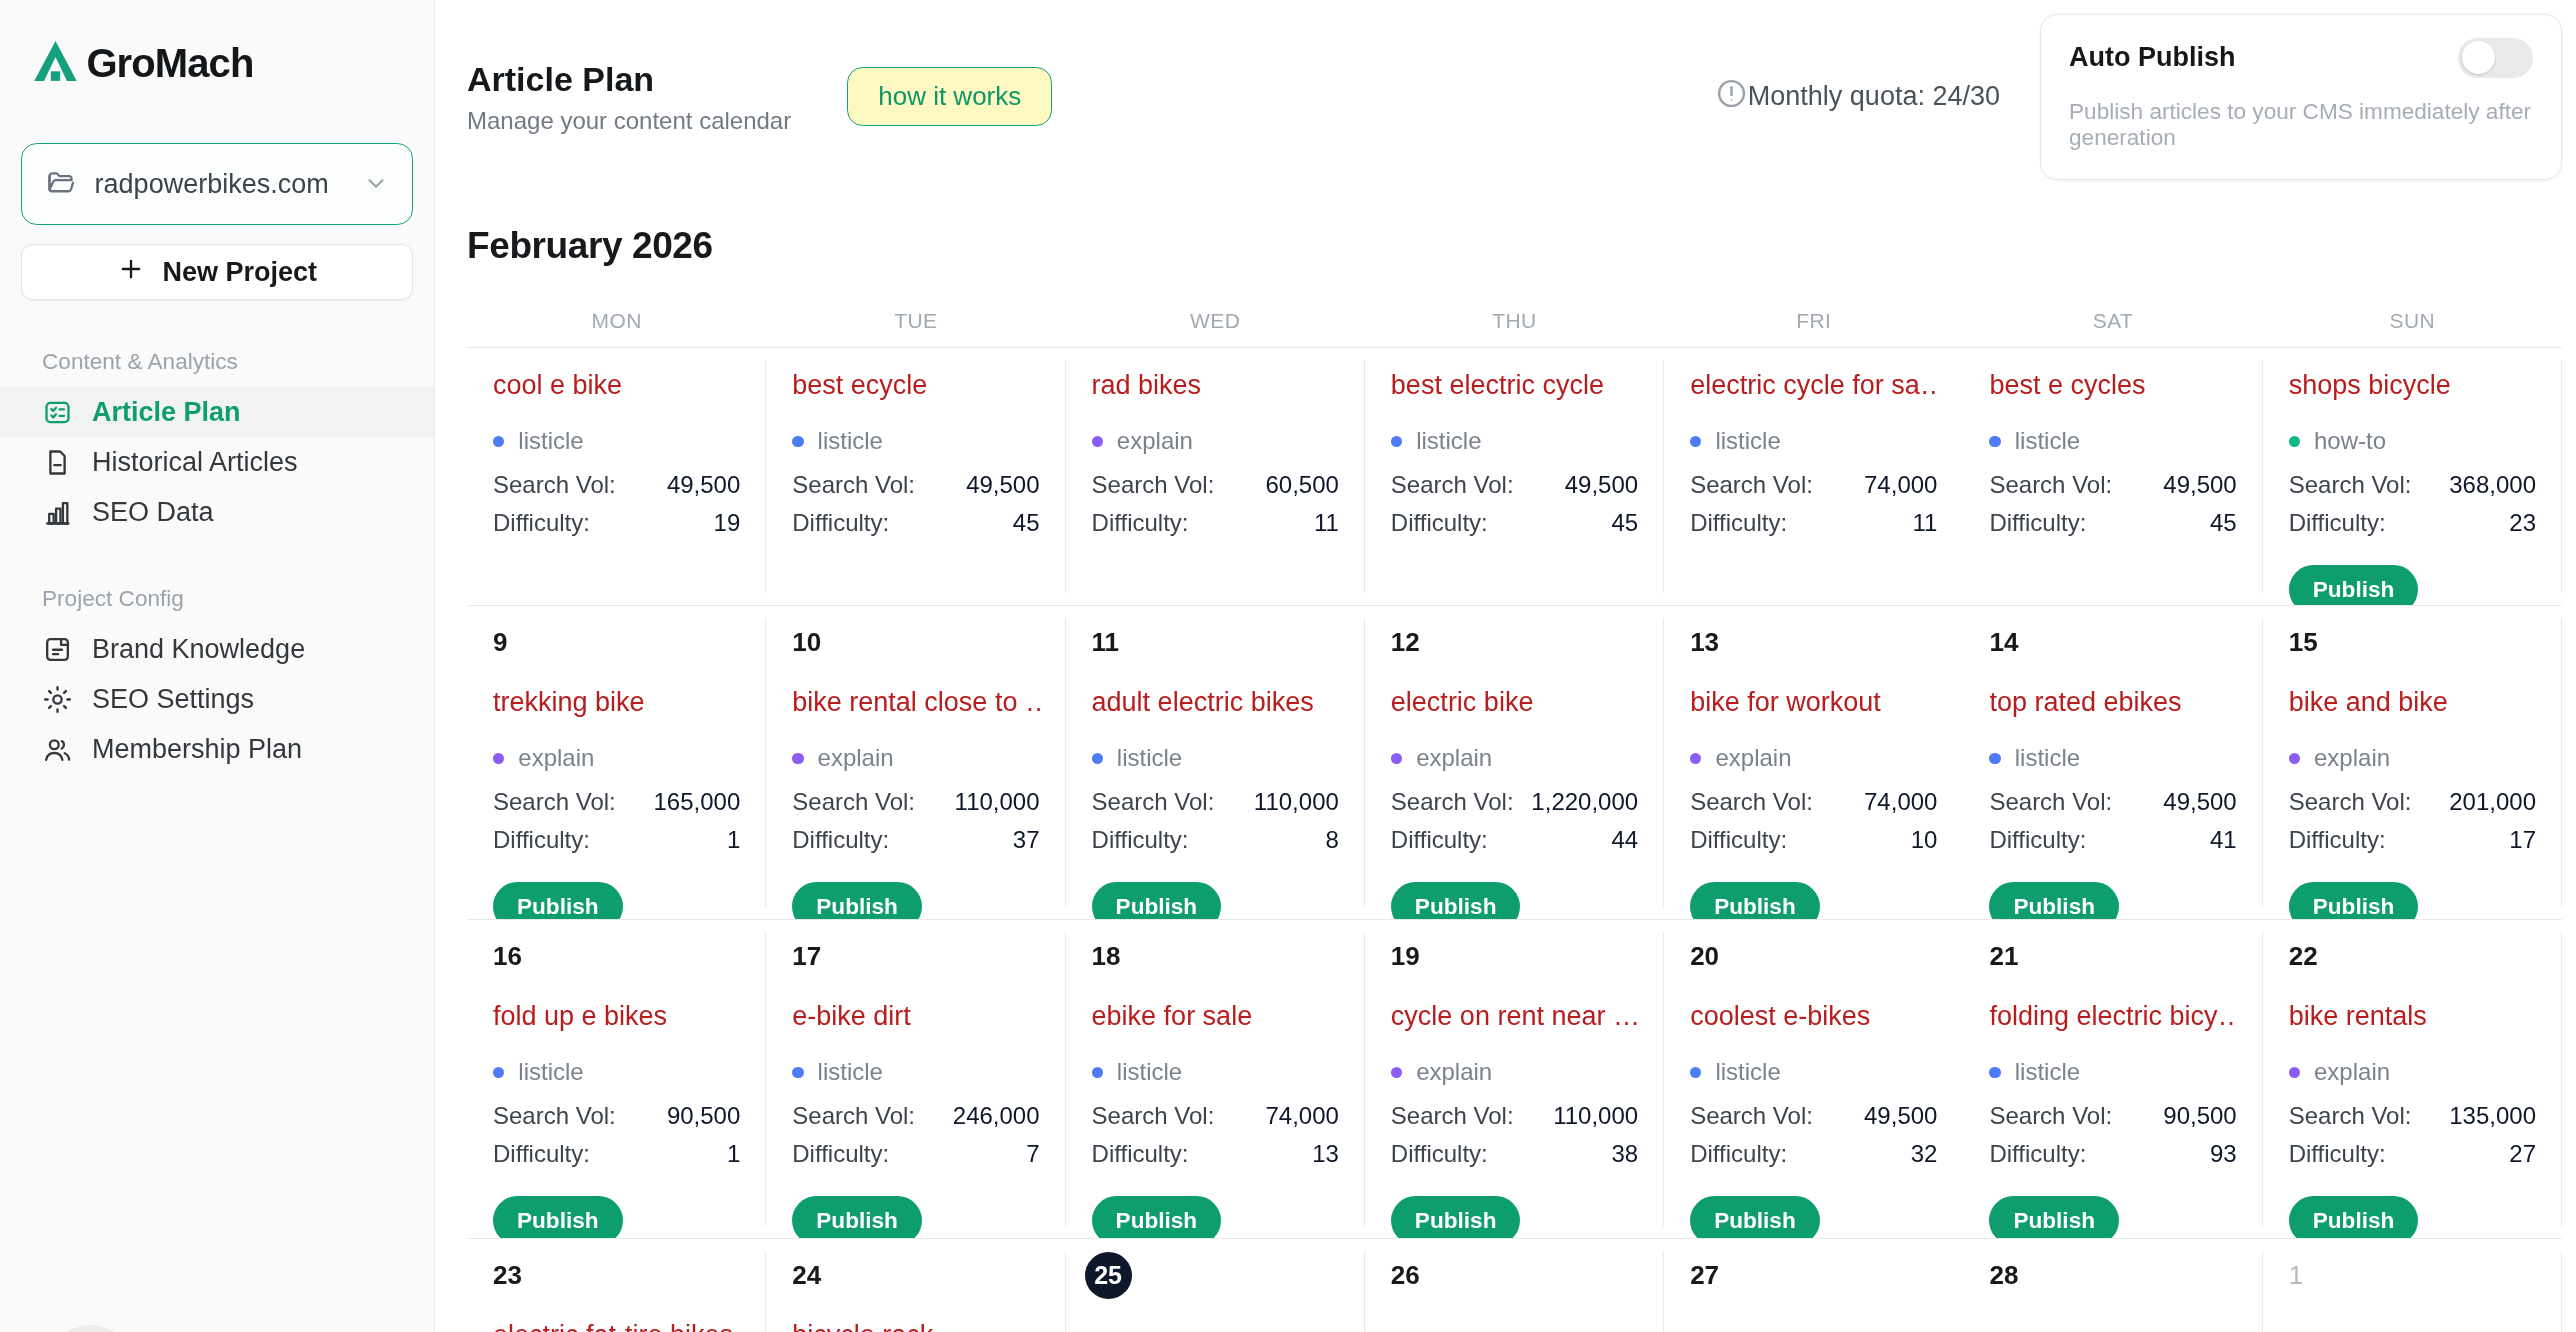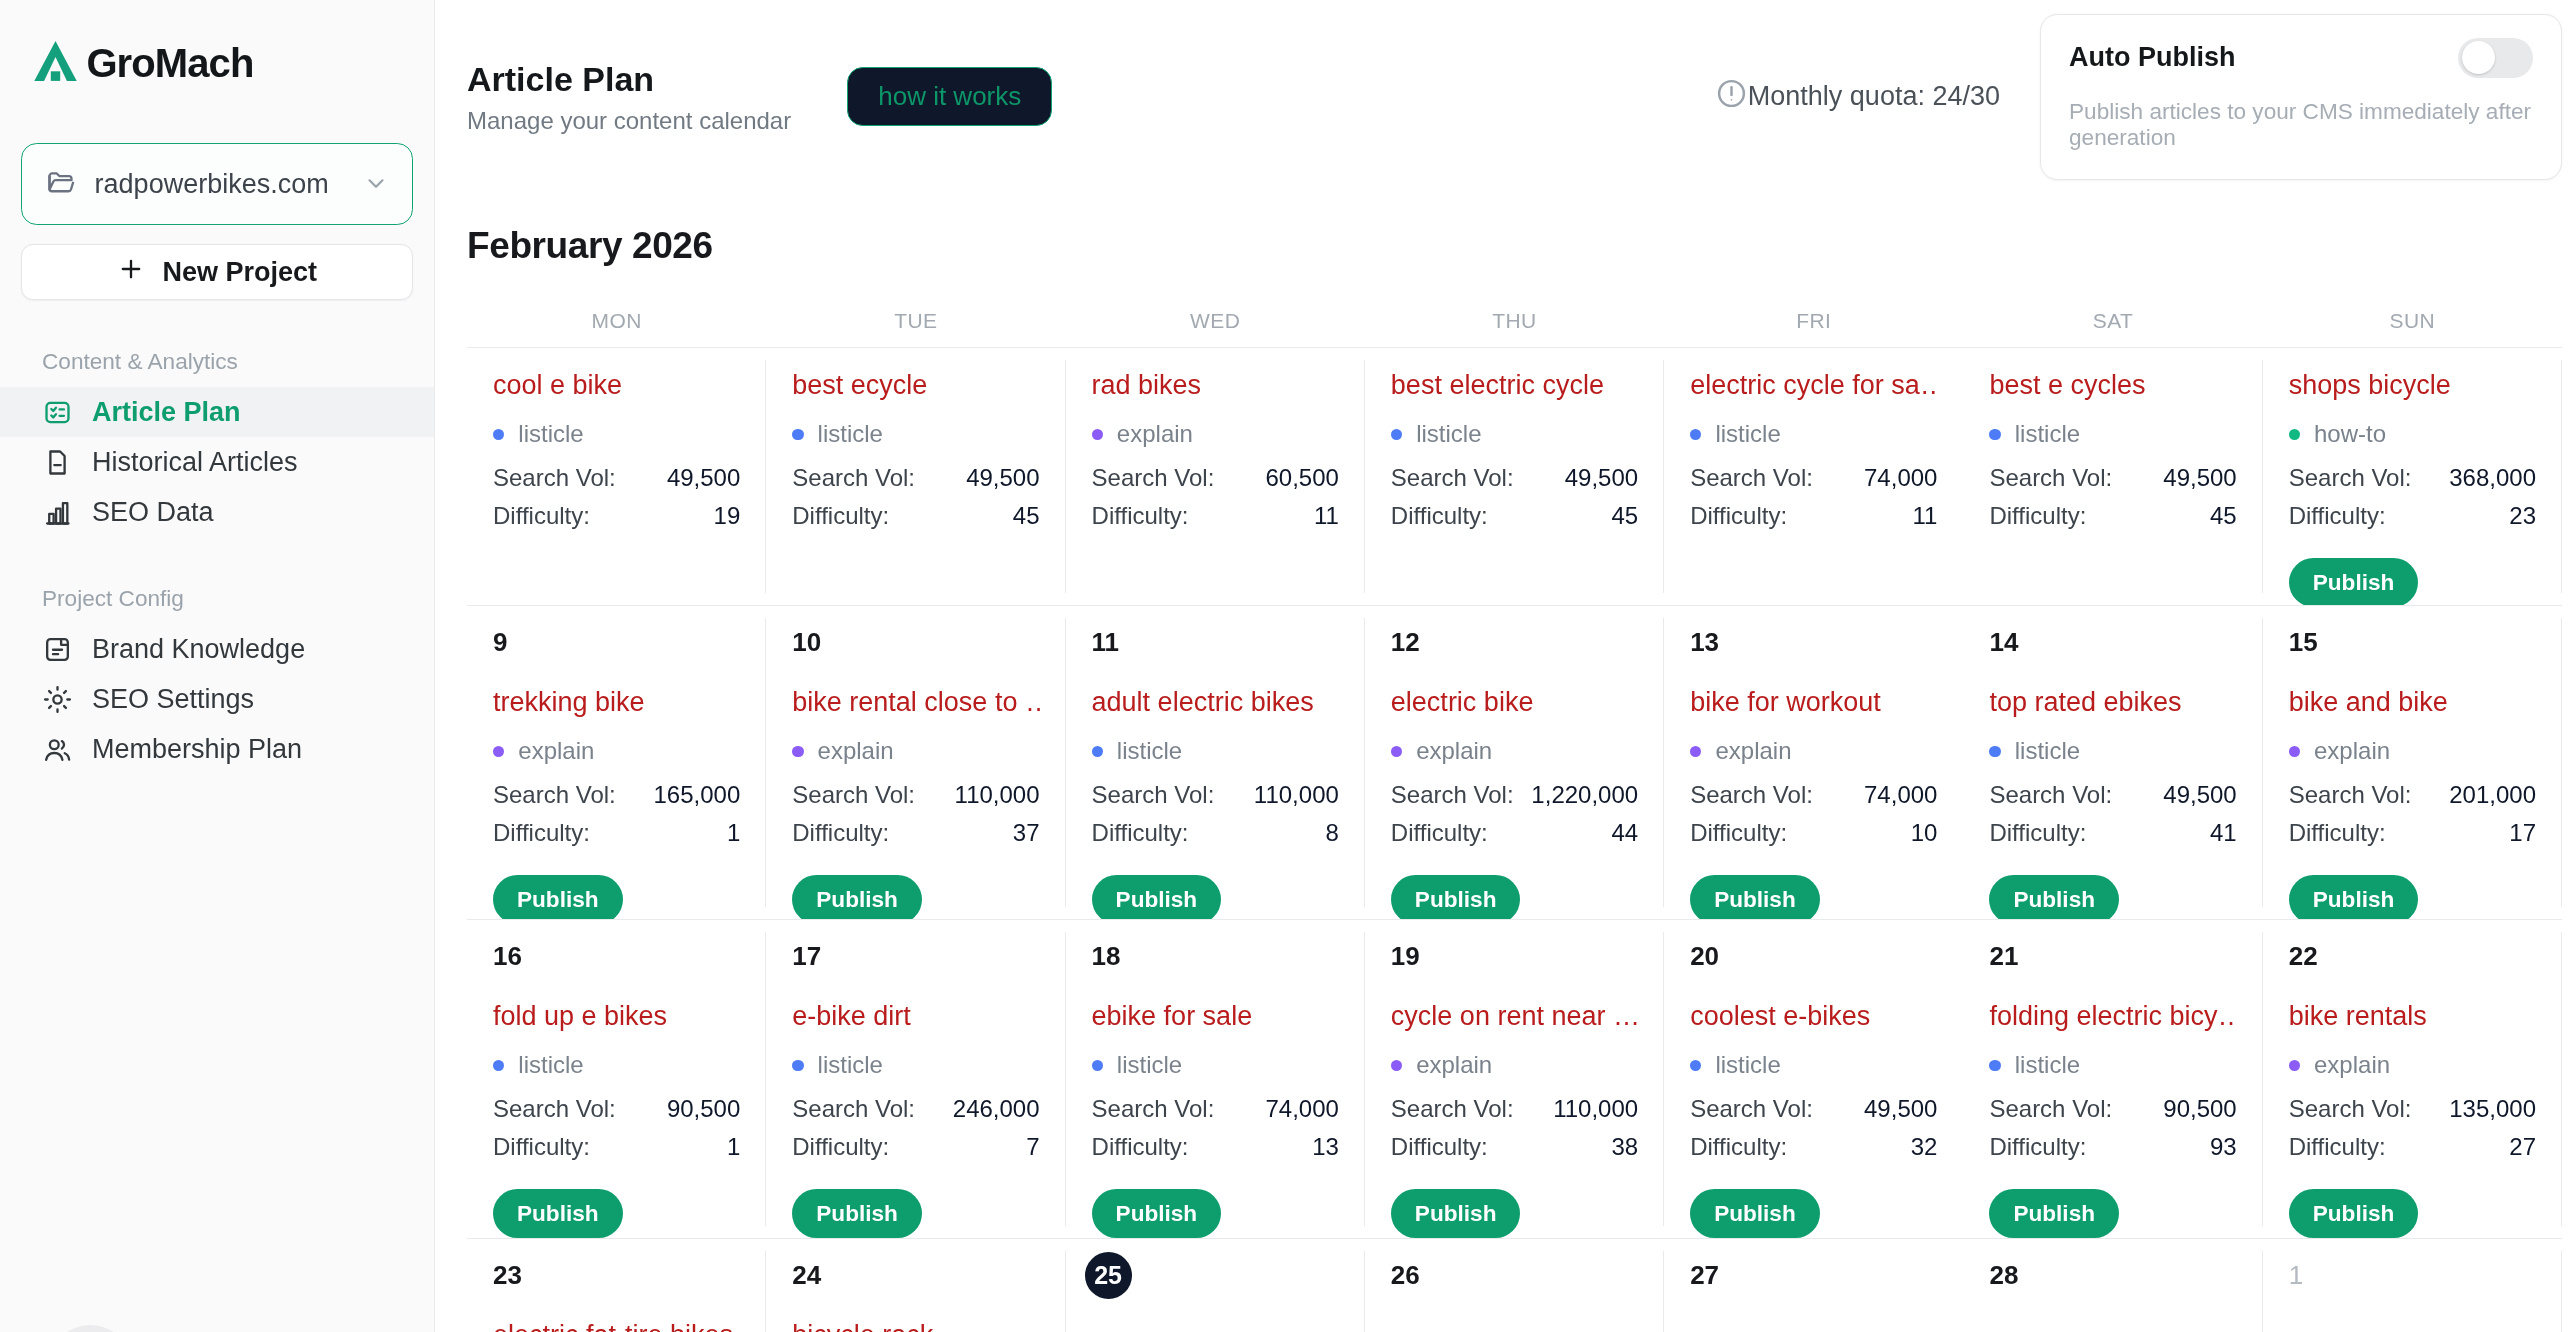--- a/index.html
+++ b/index.html
@@ -46,21 +46,21 @@
     position:absolute;left:49px;top:1325px;width:83px;height:83px;
     border-radius:50%;background:#ececee;
   }
 
   
   .main{flex:1;box-sizing:border-box;padding:0 14px 0 32px;}
   .topbar{display:flex;align-items:center;margin-top:14px;}
   .page-title{font-size:34px;font-weight:800;color:#15181b;line-height:1.2;}
   .page-subtitle{margin-top:7px;font-size:24px;color:#717a83;}
   .how-btn{
-    margin-left:56px;background:#0f172a;border:1.7px solid #0fa472;border-radius:15.7px;
+    margin-left:56px;background:#fef9c3;border:1.7px solid #0fa472;border-radius:15.7px;
     color:#0d9668;font-size:26px;padding:13px 30px;cursor:pointer;
     font-family:"Liberation Sans", sans-serif;
   }
   .spacer{flex:1;}
   .quota{display:flex;align-items:center;font-size:27px;color:#4a5158;white-space:nowrap;}
   .quota svg{width:33px;height:33px;}
   .ap-card{
     margin-left:40px;width:522px;box-sizing:border-box;background:#fff;
     border:0.9px solid #e6e7ea;border-radius:17.4px;box-shadow:0 0.9px 2.6px rgba(0,0,0,.05);
     padding:22.6px 28px 28px;
@@ -92,21 +92,21 @@
   }
   .date{height:42px;display:flex;align-items:center;font-size:26px;font-weight:600;color:#17191c;}
   .date.muted{color:#b4bac1;font-weight:400;}
   .date-badge{
     width:47px;height:47px;margin-left:-7px;border-radius:50%;
     display:flex;align-items:center;justify-content:center;
     color:#fff;font-size:25px;font-weight:700;
   }
   .cell .title{font-size:27px;font-weight:400;color:#b91c1c;margin-top:24px;white-space:nowrap;overflow:hidden;}
   .cell.nodate .title{margin-top:7px;}
-  .type-row{margin-top:19px;display:flex;align-items:center;gap:14px;font-size:24px;color:#7a828c;}
+  .type-row{margin-top:26px;display:flex;align-items:center;gap:14px;font-size:24px;color:#7a828c;}
   .dot{width:11.3px;height:11.3px;border-radius:50%;flex:none;}
   .stat{margin-top:15.7px;display:flex;justify-content:space-between;font-size:24px;color:#3d444c;}
   .stat + .stat{margin-top:10.4px;}
   .stat .val{color:#0f172a;}
   .publish{
     margin-top:28px;display:inline-flex;align-items:center;justify-content:center;
     color:#fff;font-size:22.6px;font-weight:600;padding:11.3px 24px;border-radius:869px;
     border:none;cursor:pointer;font-family:"Liberation Sans", sans-serif;
   }
 </style>

